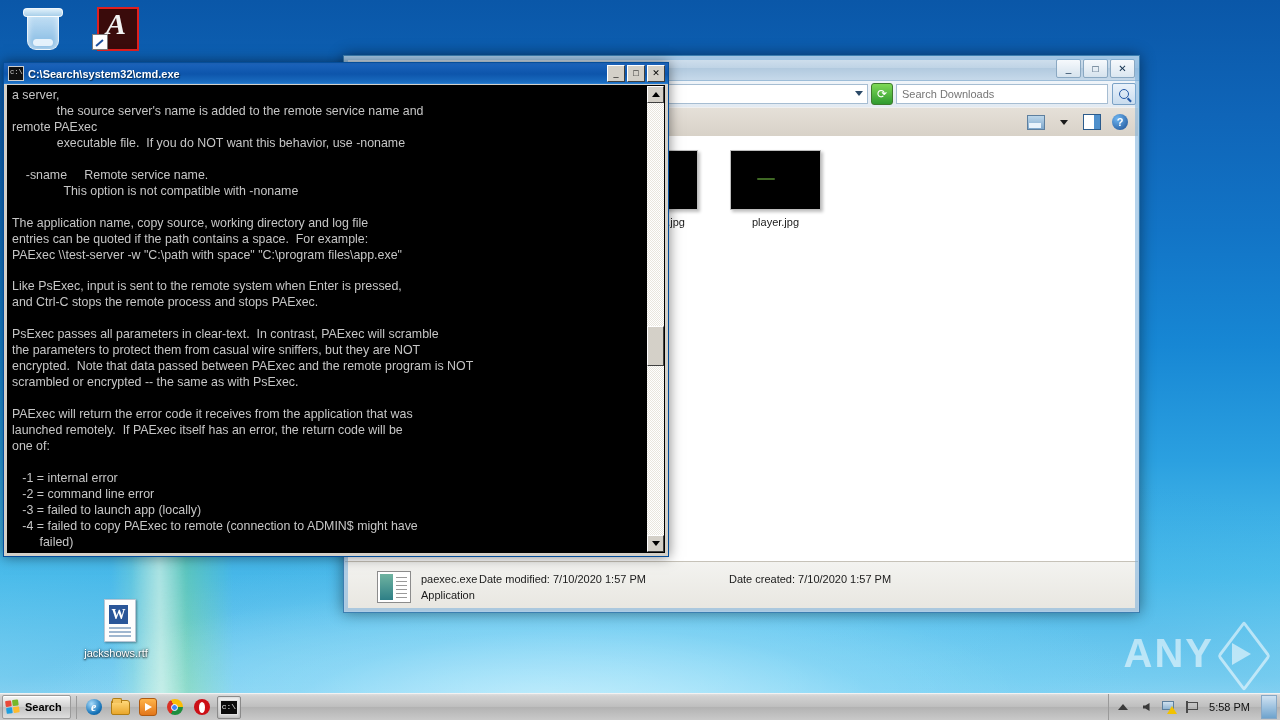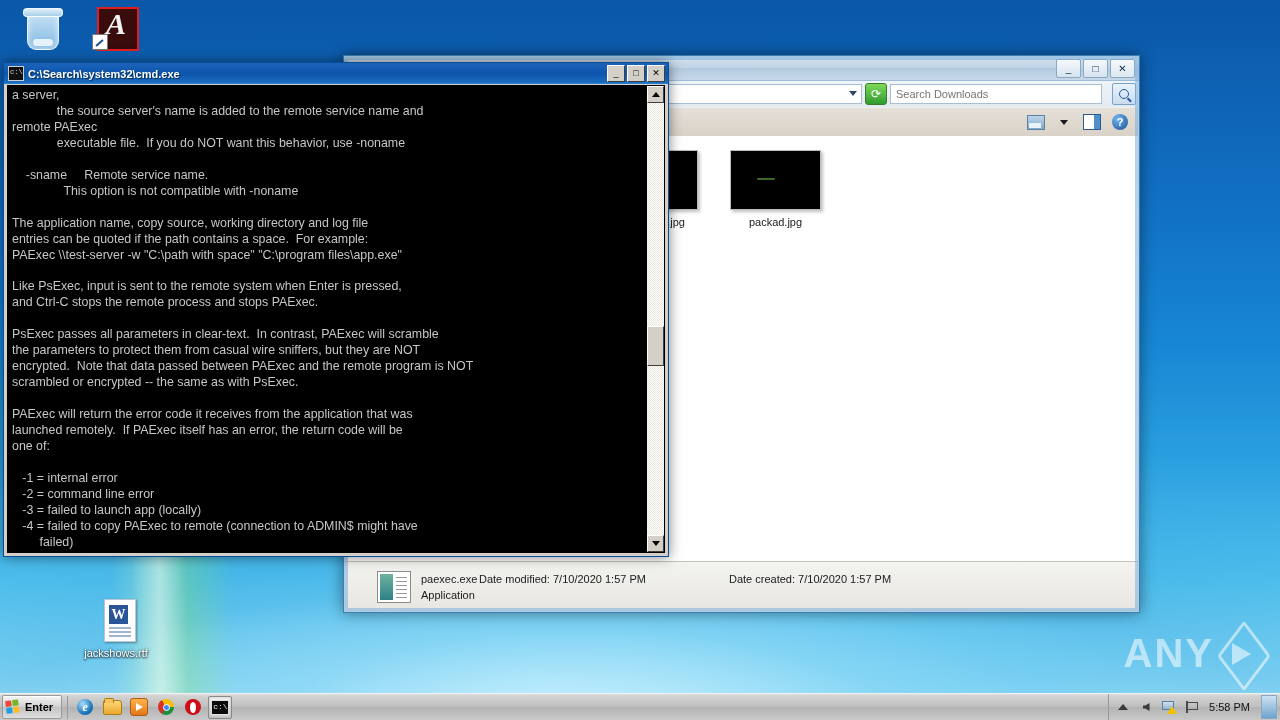--- a/index.html
+++ b/index.html
@@ -170,21 +170,21 @@
     width:0;height:0;border-left:4px solid transparent;border-right:4px solid transparent;border-top:5px solid #2b4a68;
   }
   .refresh-btn{
     width:20px;height:20px;margin:0 3px;
     background:linear-gradient(180deg,#7ed957,#2f9a2f);
     border:1px solid #3e7a2e;border-radius:3px;
     display:flex;align-items:center;justify-content:center;
     color:#fff;font-size:12px;line-height:1;
   }
   .search-box{
-    width:212px;height:20px;margin-right:10px;
+    width:212px;height:20px;margin-right:4px;
     background:#fff;border:1px solid #a6bdd2;
     display:flex;align-items:center; box-sizing:border-box;
   }
   .search-box input{
     border:none;outline:none;flex:1;font-size:11px;color:#111;
     font-family:"Liberation Sans", sans-serif; padding-left:5px; background:transparent;
     min-width:0;
   }
   .search-btn{
     width:22px;height:20px;margin-right:2px;
@@ -602,21 +602,21 @@
             <div class="file-item">
               <div class="thumb">
                 <span class="tick" style="left: 4px; top: 48px; width: 8px; background: rgb(28, 28, 28);"></span>
               </div>
               <span class="fname">islandbag.jpg</span>
             </div>
             <div class="file-item">
               <div class="thumb">
                 <span class="tick" style="left: 26px; top: 27px; width: 18px; background: rgb(74, 122, 42);"></span>
               </div>
-              <span class="fname">packad.jpg</span>
+              <span class="fname">player.jpg</span>
             </div>
           </div>
         <div class="file-row" id="row-2">
             <div class="file-item">
               <div class="thumb">
                 <span class="tick" style="left: 62px; top: 5px; width: 18px; background: rgb(26, 26, 26);"></span>
               </div>
               <span class="fname">description.jpg</span>
             </div>
             <div class="file-item">
@@ -731,21 +731,21 @@
   </div>
 
   <div id="taskbar">
     <div id="start-btn">
       <span class="win-logo">
         <span class="wq r"></span>
           <span class="wq g"></span>
           <span class="wq b"></span>
           <span class="wq y"></span>
       </span>
-      <span>Enter</span>
+      <span>Search</span>
     </div>
     <div class="qlaunch">
       <div class="ql-btn">
           <span class="ie-ico"></span>
         </div>
       <div class="ql-btn">
           <span class="folder-ico"></span>
         </div>
       <div class="ql-btn">
           <span class="wmp-ico"></span>

